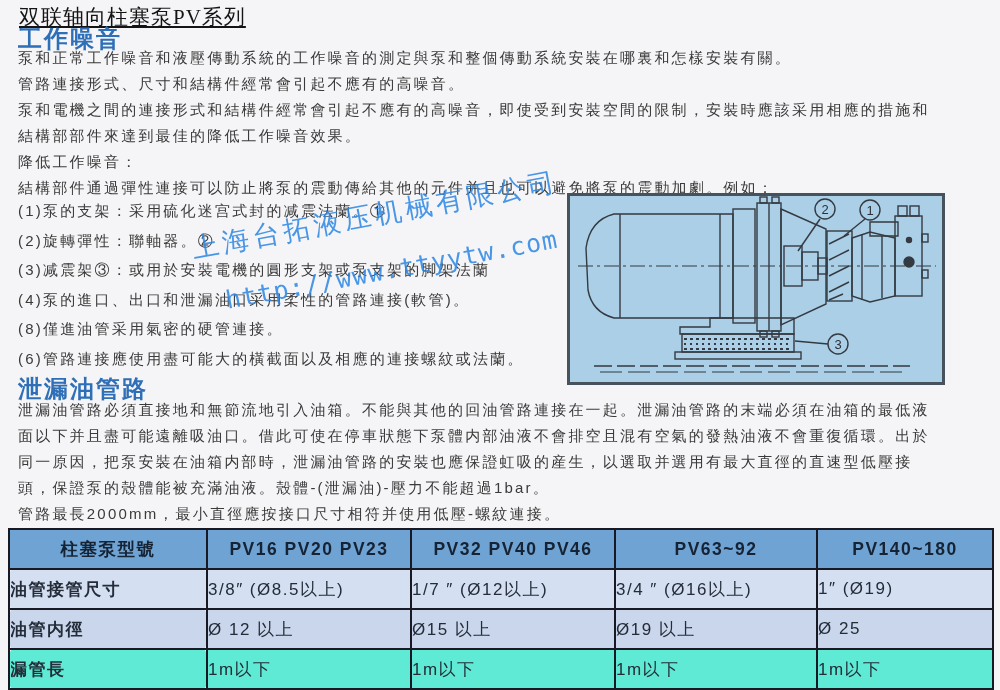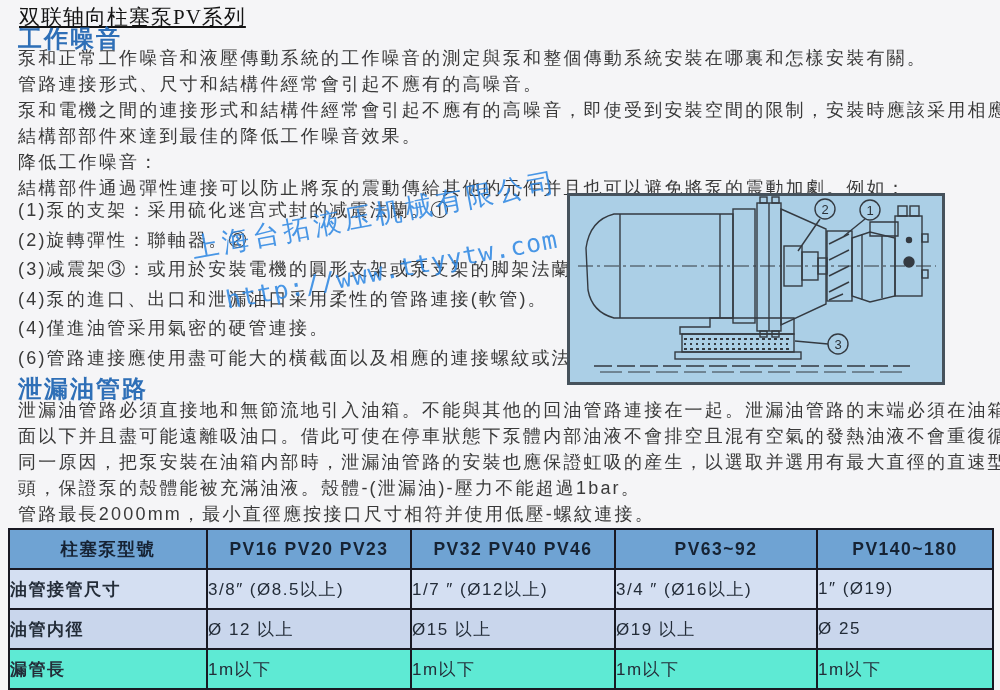--- a/index.html
+++ b/index.html
@@ -15,21 +15,21 @@
     left:19px;top:3px;
     font-family:"Liberation Serif",serif;
     font-size:21px;color:#141414;
     text-decoration:underline;letter-spacing:1px;
   }
   .h-blue{
     font-size:24px;font-weight:bold;color:#2e6fb7;letter-spacing:2px;
   }
   #h-noise{left:18px;top:23px;}
   #h-leak{left:18px;top:373px;}
-  .flow{left:18px;width:978px;font-size:18px;line-height:26px;letter-spacing:2.2px;}
+  .flow{left:18px;width:978px;font-size:15px;line-height:26px;letter-spacing:2.2px;}
   .flow div{white-space:pre;}
   #noise-paras{top:45px;}
   #leak-paras{top:397px;}
   #noise-list{top:196px;line-height:29.5px;}
   
   .wm{
     color:#2b86e3;opacity:.85;z-index:6;white-space:nowrap;pointer-events:none;
   }
   #wm-company{
     left:192px;top:231px;font-size:27px;letter-spacing:4px;
@@ -56,21 +56,21 @@
     border:2px solid #191923;vertical-align:middle;
     height:40px;padding:0;box-sizing:border-box;overflow:hidden;
   }
   #spec-table th{
     background:#6fa3d3;color:#162334;font-weight:bold;font-size:17.5px;
   }
   #spec-table td{background:#cfdcf0;color:#232c38;}
   #spec-table tr.r1 td{background:#d4dff2;}
   #spec-table tr.r2 td{background:#c9d6ec;}
   #spec-table tr.r3 td{background:#5eead4;}
-  #spec-table td.lbl{font-weight:bold;}
+  #spec-table td.lbl{font-weight:bold;border-radius:6px;}
 </style>
 </head>
 <body>
 
 <div id="app">
 
   <div class="abs title">双联轴向柱塞泵PV系列</div>
 
   <div class="abs h-blue" id="h-noise">工作噪音</div>
 
@@ -81,21 +81,21 @@
 結構部部件來達到最佳的降低工作噪音效果。</div>
     <div>降低工作噪音：</div>
     <div>結構部件通過彈性連接可以防止將泵的震動傳給其他的元件并且也可以避免將泵的震動加劇。例如：</div>
   </div>
 
   <div class="abs flow" id="noise-list">
     <div>(1)泵的支架：采用硫化迷宫式封的减震法蘭。①</div>
     <div>(2)旋轉彈性：聯軸器。②</div>
     <div>(3)减震架③：或用於安裝電機的圓形支架或泵支架的脚架法蘭</div>
     <div>(4)泵的進口、出口和泄漏油口采用柔性的管路連接(軟管)。</div>
-    <div>(4)僅進油管采用氣密的硬管連接。</div>
+    <div>(8)僅進油管采用氣密的硬管連接。</div>
     <div>(6)管路連接應使用盡可能大的橫截面以及相應的連接螺紋或法蘭。</div>
   </div>
 
   <div class="abs wm" id="wm-company">上海台拓液压机械有限公司</div>
   <div class="abs wm" id="wm-url">http://www.ttyytw.com</div>
 
   <div class="abs" id="figure">
     <svg viewBox="0 0 372 186">
       <g stroke="#343a41" stroke-width="1.4" fill="none">
 

